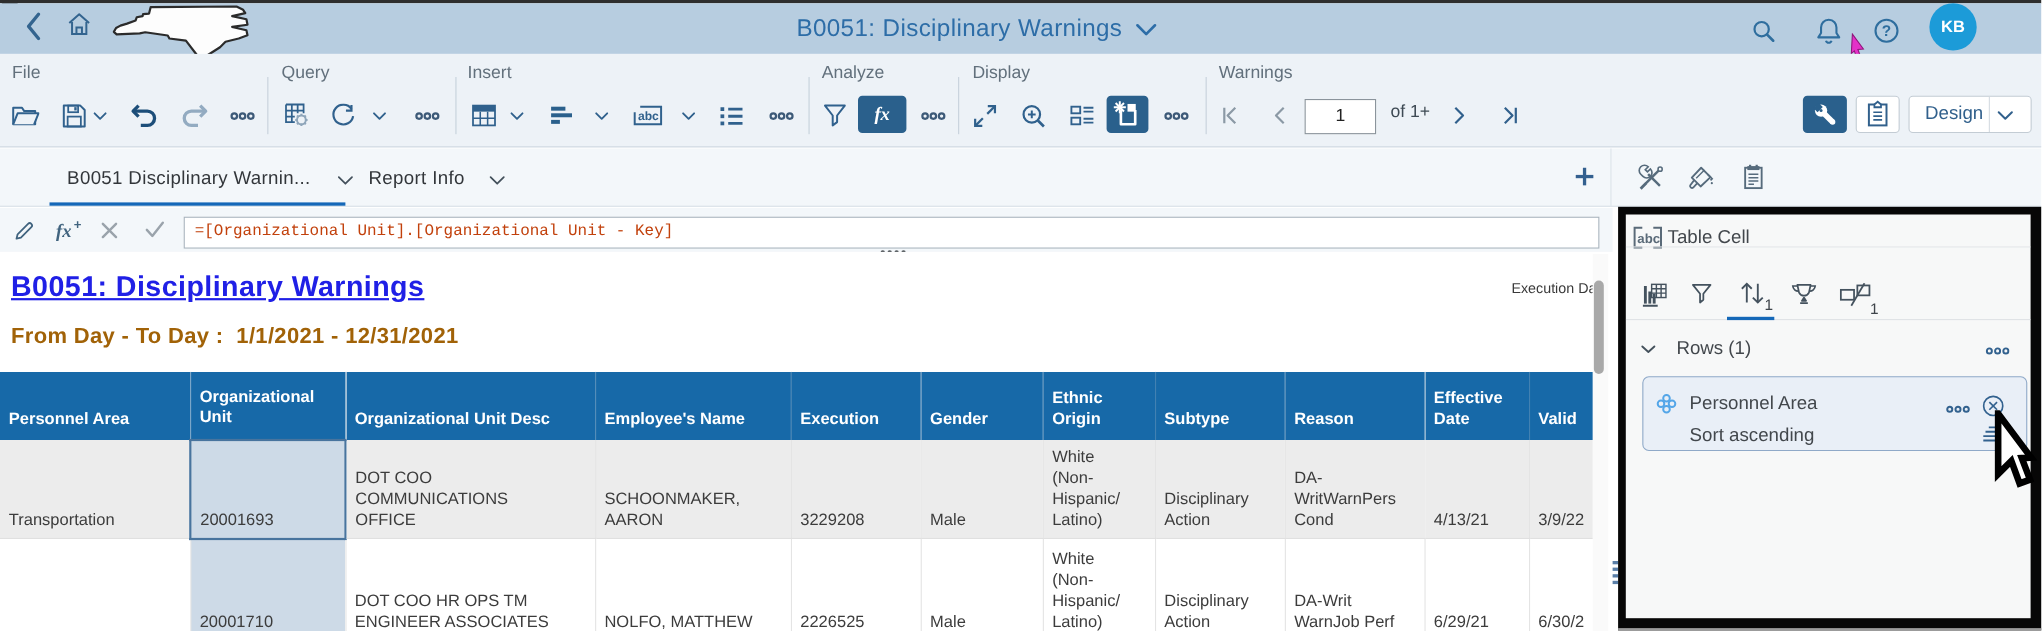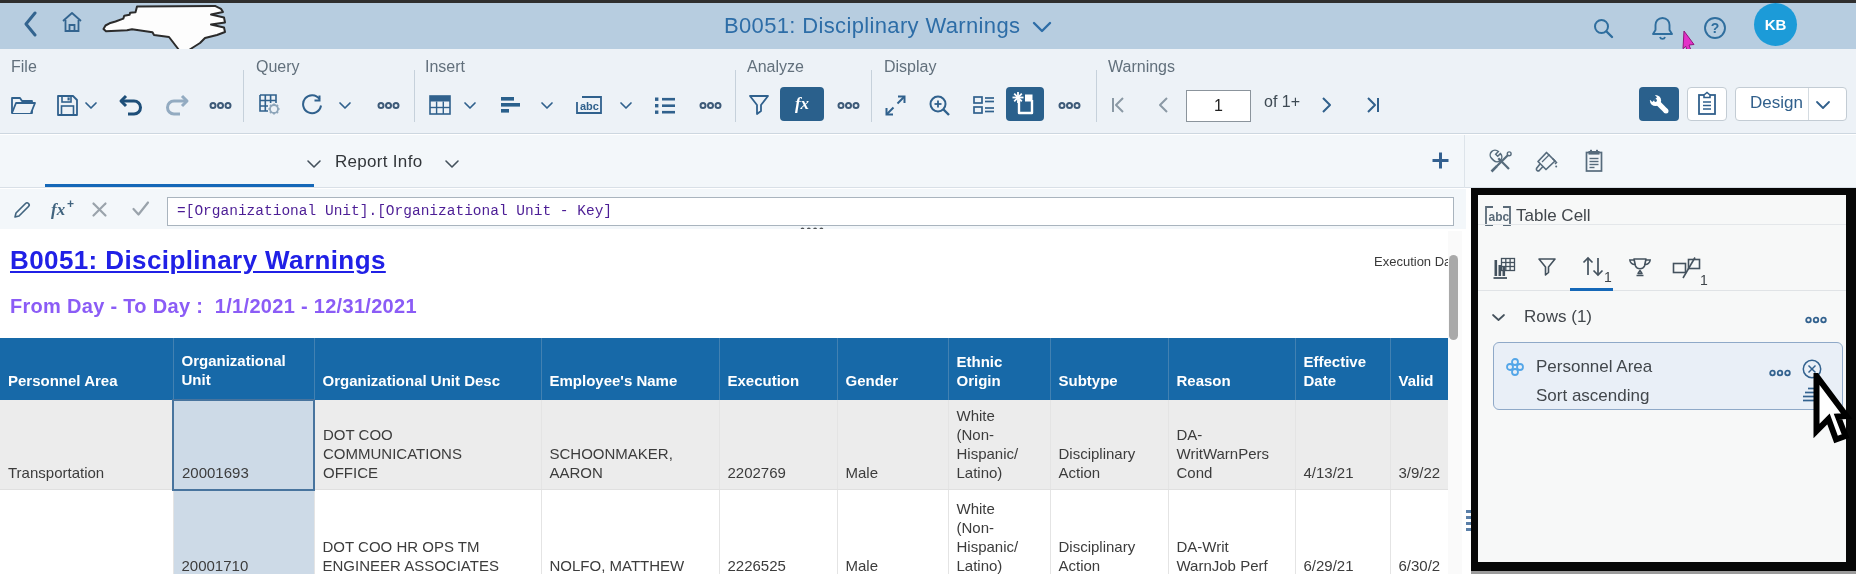--- a/index.html
+++ b/index.html
@@ -30,28 +30,28 @@
   
   #tabrow { left:0; top:135px; width:1856px; height:53px; background:#f3f7fa;
       border-bottom:1px solid #d9e0e7; }
   .tabtext { font-size:17px; color:#32363a; top:17px; letter-spacing:0.3px; white-space:nowrap; }
   #tabline { left:45px; top:49px; width:269px; height:3px; background:#1568b8; }
 
   
   #fxrow { left:0; top:189px; width:1466px; height:40px; background:#f3f7fa; }
   #fxinput { left:167px; top:8px; width:1287px; height:29px; background:#fff;
       border:1px solid #a9b4be; font-family:"Liberation Mono", monospace;
-      font-size:14.5px; color:#4c1d95; line-height:27px; padding-left:9px; white-space:nowrap; overflow:hidden;}
+      font-size:14.5px; color:#c2410c; line-height:27px; padding-left:9px; white-space:nowrap; overflow:hidden;}
 
   
   #doc { left:0; top:229px; width:1466px; height:345px; background:#fff; overflow:hidden; }
   #doctitle { left:10px; top:16px; font-size:26px; letter-spacing:0.4px; font-weight:bold; color:#2020e6;
       text-decoration:underline; white-space:nowrap; }
   #execd { left:1374px; top:25px; font-size:13px; color:#3a3a3a; width:74px; overflow:hidden; white-space:nowrap;}
-  #subtitle { left:10px; top:66px; font-size:20px; letter-spacing:0.3px; font-weight:bold; color:#8b5cf6; white-space:nowrap; }
+  #subtitle { left:10px; top:66px; font-size:20px; letter-spacing:0.3px; font-weight:bold; color:#a16207; white-space:nowrap; }
 
   #tablewrap { left:0px; top:109px; width:1448px; height:236px; overflow:hidden; }
   table { border-collapse:collapse; table-layout:fixed; width:1590px; }
   td, th { vertical-align:bottom; font-size:15px; line-height:19px; padding:4px 8px 10px 8px;
      overflow:hidden; }
   th { background:#1769a8; color:#fff; text-align:left; font-weight:bold;
      border-right:1px solid #4281b2; padding-bottom:10px; height:62px; }
   td { color:#3c3c3c; border-right:1px solid #e4e4e4; }
   tr.r1 td { background:#ececec; border-bottom:1px solid #e0e0e0; height:89.5px; padding-bottom:7px; }
   tr.r2 td { background:#fff; height:87px; padding-bottom:2px; }
@@ -388,20 +388,21 @@
     <div class="abs" style="left:1735px;top:38px;width:112px;height:34px;background:#fff;border:1px solid #c3ccd4;border-radius:4px">
       <span class="abs" style="left:14px;top:5px;color:#31608c;font-size:17px">Design</span>
       <div class="abs" style="left:72px;top:0px;width:1px;height:32px;background:#d4dbe1"></div>
       <svg class="abs" style="left:79px;top:12px" width="16" height="10" viewBox="0 0 16 10">
         <polyline points="2,2 8,8 14,2" fill="none" stroke="#31608c" stroke-width="1.8" stroke-linecap="round" stroke-linejoin="round"></polyline>
       </svg>
     </div>
   </div>
 
   <div id="tabrow" class="abs">
+    <div class="tabtext abs" style="left:61px">B0051 Disciplinary Warnin...</div>
     <svg class="abs" style="left:306px;top:24px" width="16" height="10" viewBox="0 0 16 10">
       <polyline points="2,2 8,8 14,2" fill="none" stroke="#44515c" stroke-width="1.6" stroke-linecap="round" stroke-linejoin="round"></polyline>
     </svg>
     <div class="tabtext abs" style="left:335px">Report Info</div>
     <svg class="abs" style="left:444px;top:24px" width="16" height="10" viewBox="0 0 16 10">
       <polyline points="2,2 8,8 14,2" fill="none" stroke="#44515c" stroke-width="1.6" stroke-linecap="round" stroke-linejoin="round"></polyline>
     </svg>
     <div id="tabline" class="abs"></div>
 
     <svg class="abs" style="left:1431px;top:16px" width="19" height="19" viewBox="0 0 19 19">
@@ -501,21 +502,21 @@
           <th>Subtype</th>
           <th>Reason</th>
           <th>Effective Date</th>
           <th>Valid</th>
         </tr>
         <tr class="r1">
           <td>Transportation</td>
           <td class="sel">20001693</td>
           <td>DOT COO<br>COMMUNICATIONS<br>OFFICE</td>
           <td>SCHOONMAKER,<br>AARON</td>
-          <td>2202769</td>
+          <td>3229208</td>
           <td>Male</td>
           <td>White<br>(Non-<br>Hispanic/<br>Latino)</td>
           <td>Disciplinary<br>Action</td>
           <td>DA-<br>WritWarnPers<br>Cond</td>
           <td>4/13/21</td>
           <td>3/9/22</td>
         </tr>
         <tr class="r2">
           <td></td>
           <td class="sel">20001710</td>

